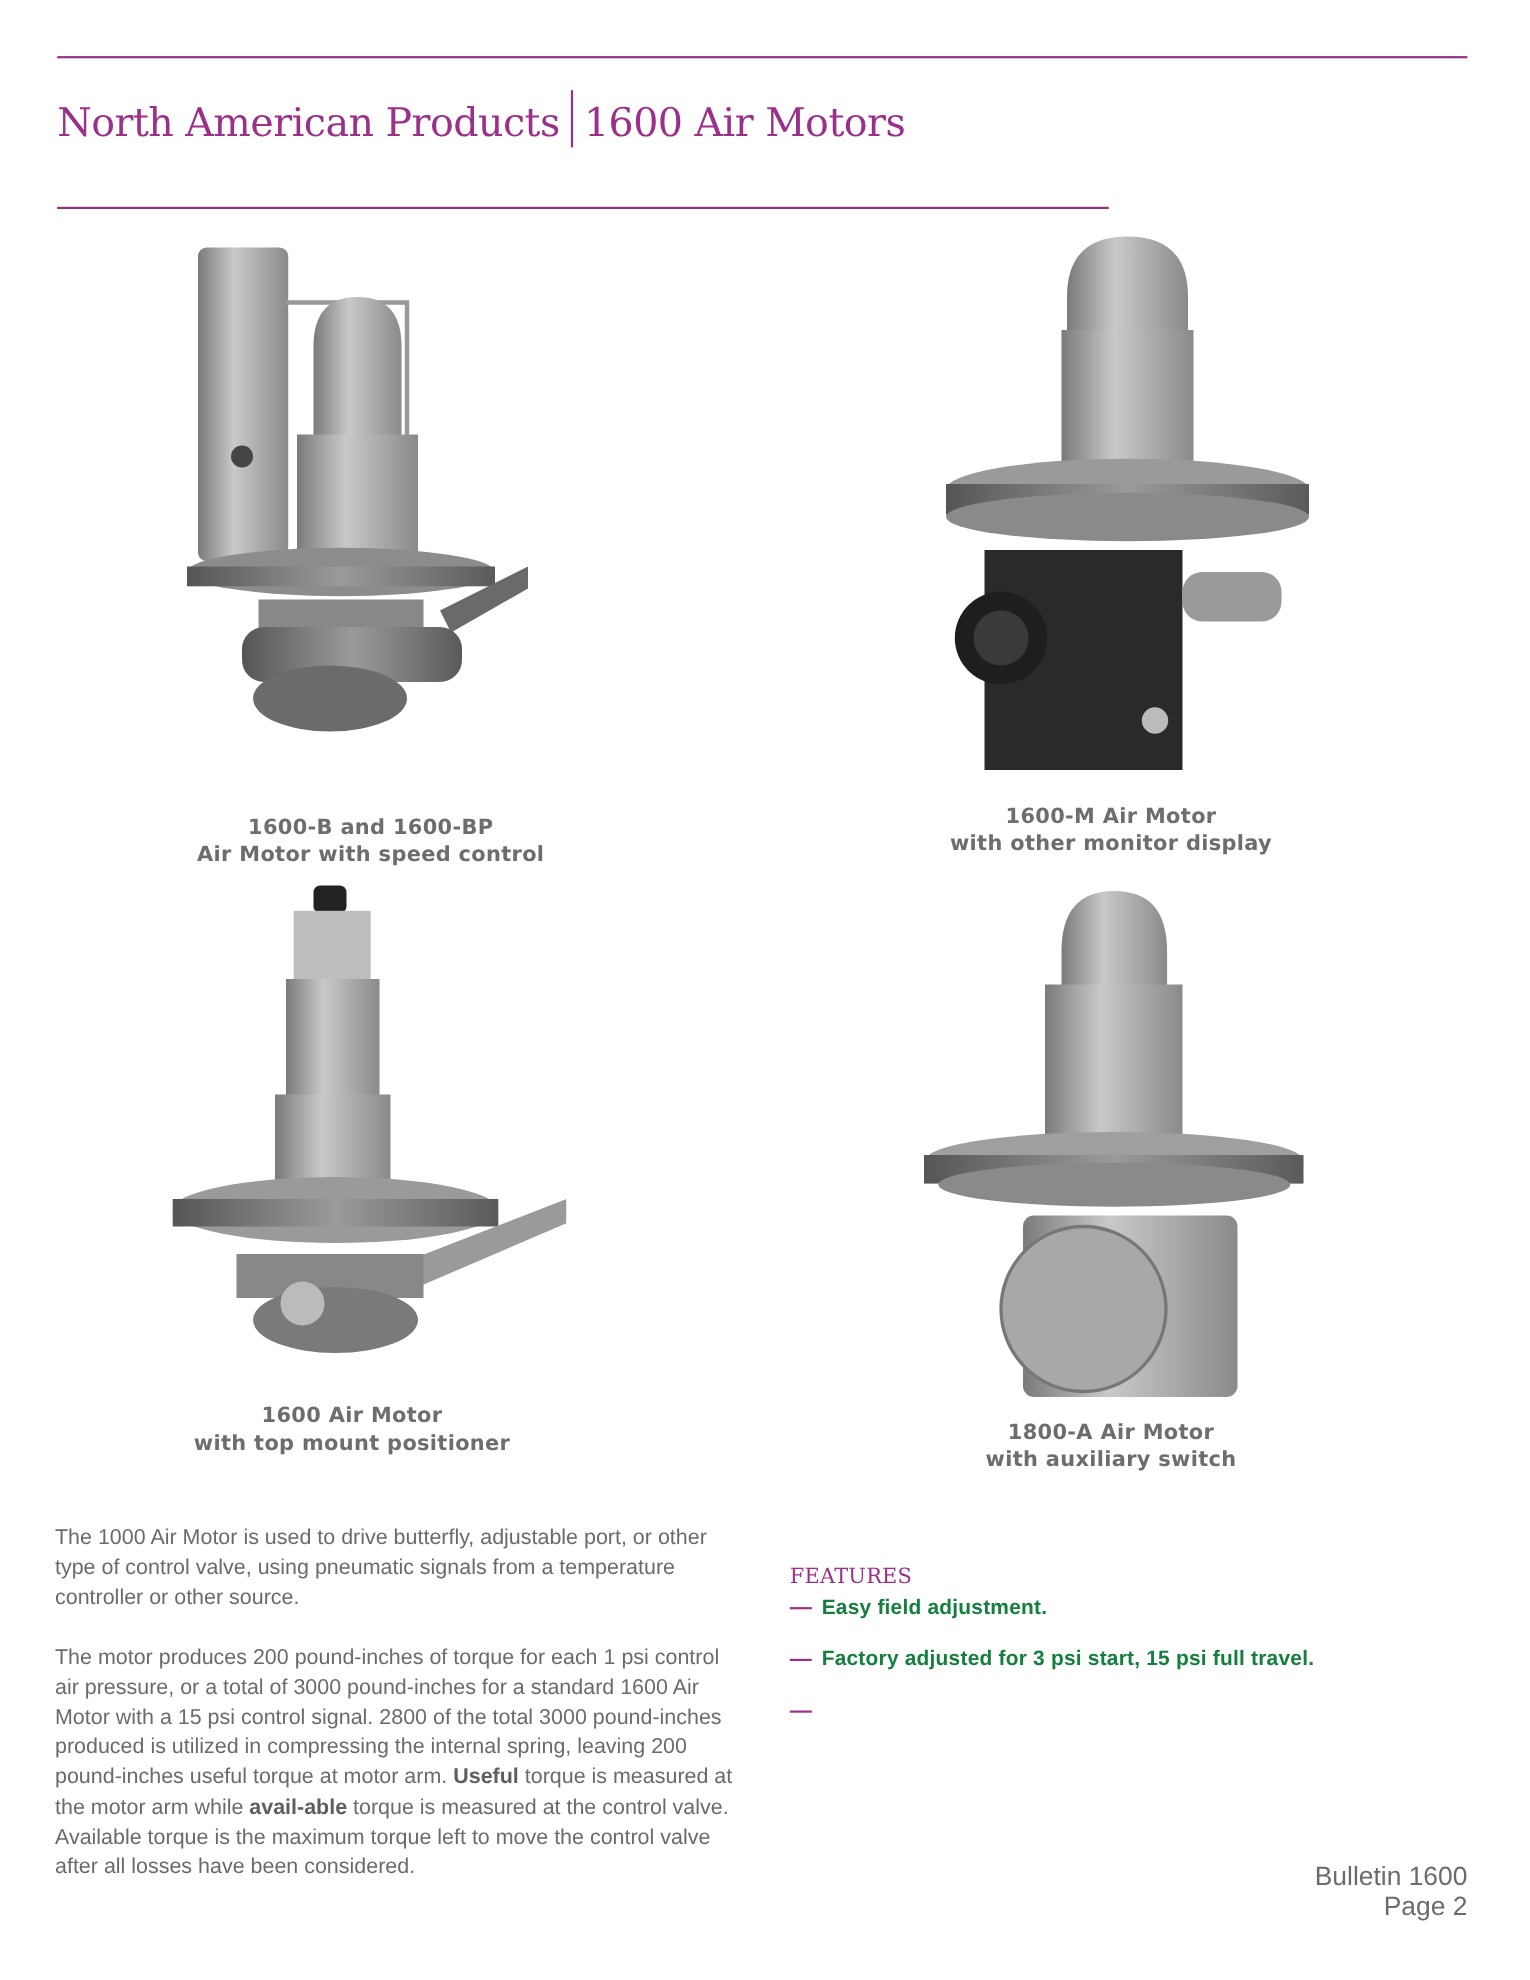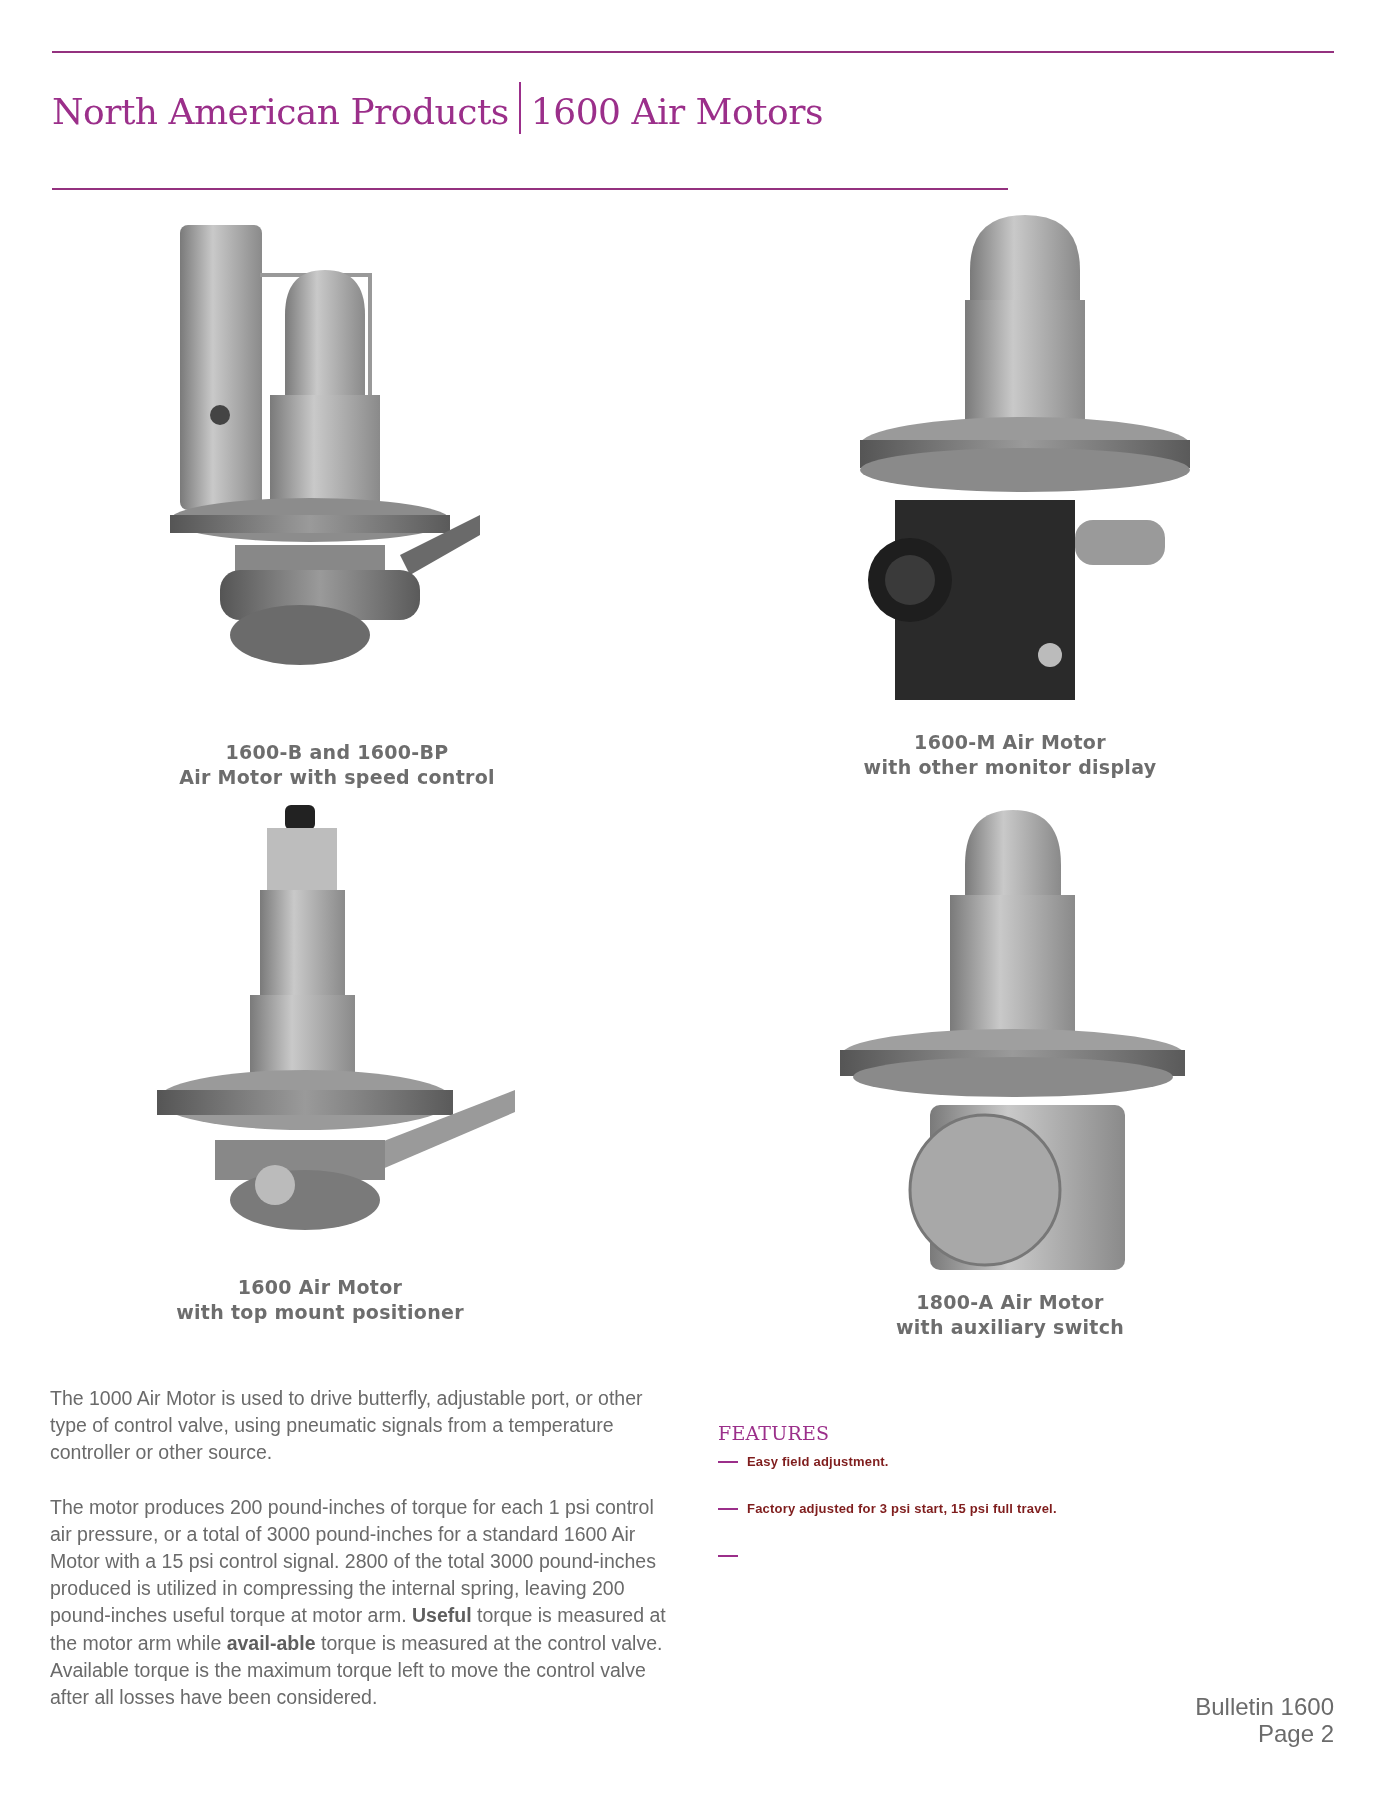--- a/index.html
+++ b/index.html
@@ -13,22 +13,22 @@
   .photo { position: absolute; }
   .caption { position: absolute; text-align: center; font-size: 19px; font-weight: bold;
              color: #6d6d6d; line-height: 25px; letter-spacing: 0.3px; }
   .body-text { position: absolute; left: 50px; top: 1385px; width: 620px; font-size: 19.5px;
                line-height: 27.2px; color: #6a6a6a; font-family: "Liberation Sans", sans-serif; }
   .body-text p { margin: 0 0 27px 0; }
   .body-text b { color: #5e5e5e; margin-top: 15px; }
   .features-title { position: absolute; left: 718px; top: 1398px; font-family: "DejaVu Serif", serif;
                     font-size: 19px; color: #9b2f8a; letter-spacing: 0.2px; margin-top: 24px; }
   .features { position: absolute; left: 718px; top: 1448px; width: 580px; margin: 0; padding: 0; list-style: none; }
-  .features li { position: relative; padding-left: 29px; font-size: 13px; font-weight: bold;
-                 color: #7f1d1d; line-height: 28px; margin-bottom: 19px; letter-spacing: 0.2px;
+  .features li { position: relative; padding-left: 29px; font-size: 19px; font-weight: bold;
+                 color: #15803d; line-height: 28px; margin-bottom: 19px; letter-spacing: 0.2px;
                  font-family: "Liberation Sans", sans-serif; }
   .features li .dash { position: absolute; left: 0; top: 13px; width: 20px; height: 2px; background: #9b2f8a; }
   .footer { position: absolute; right: 57px; top: 1693px; text-align: right; font-size: 24px;
             line-height: 27px; color: #6b6b6b; font-family: "Liberation Sans", sans-serif; }
 </style>
 </head>
 <body>
 
 <div class="rule" style="left:52px; top:51px; width:1282px;"></div>
 

